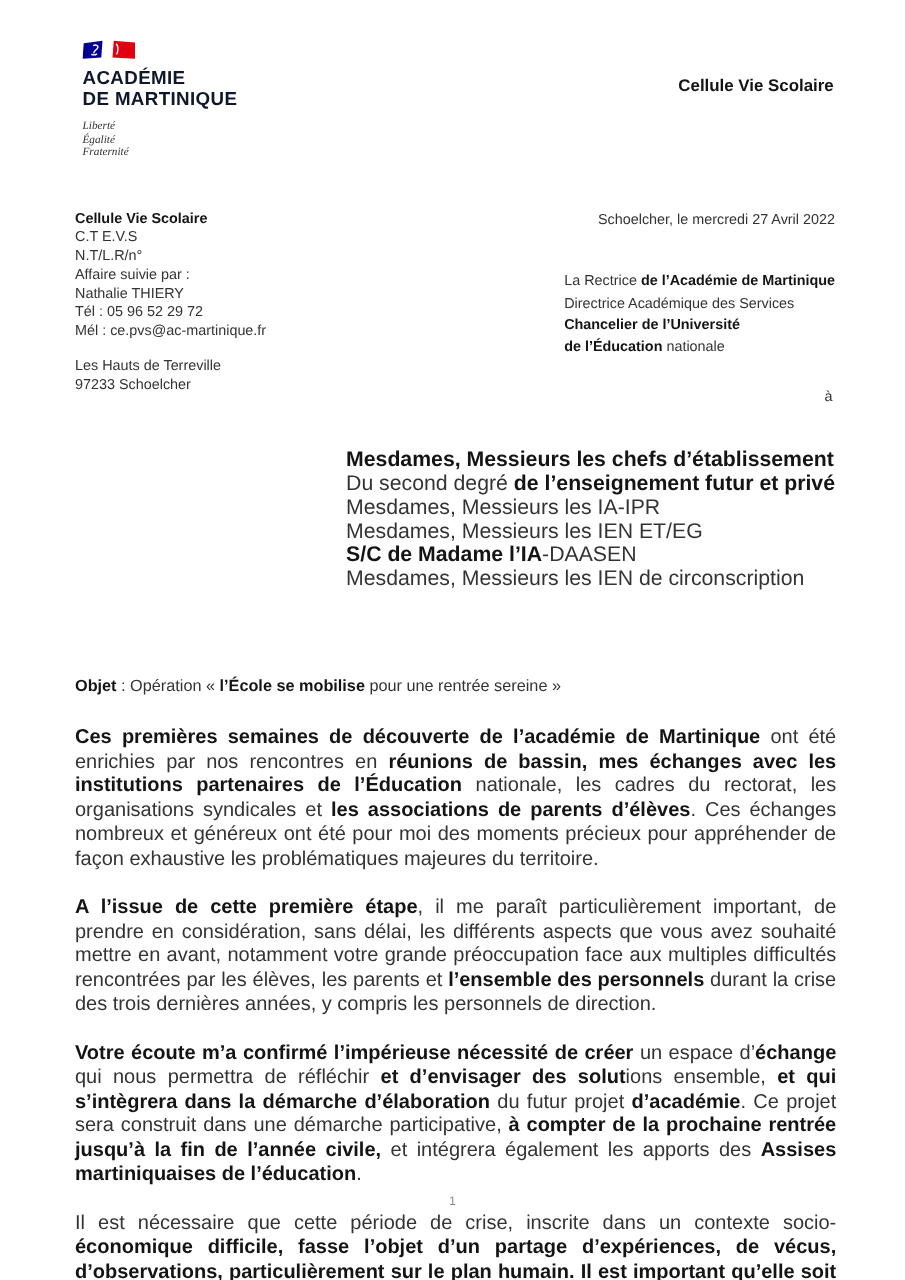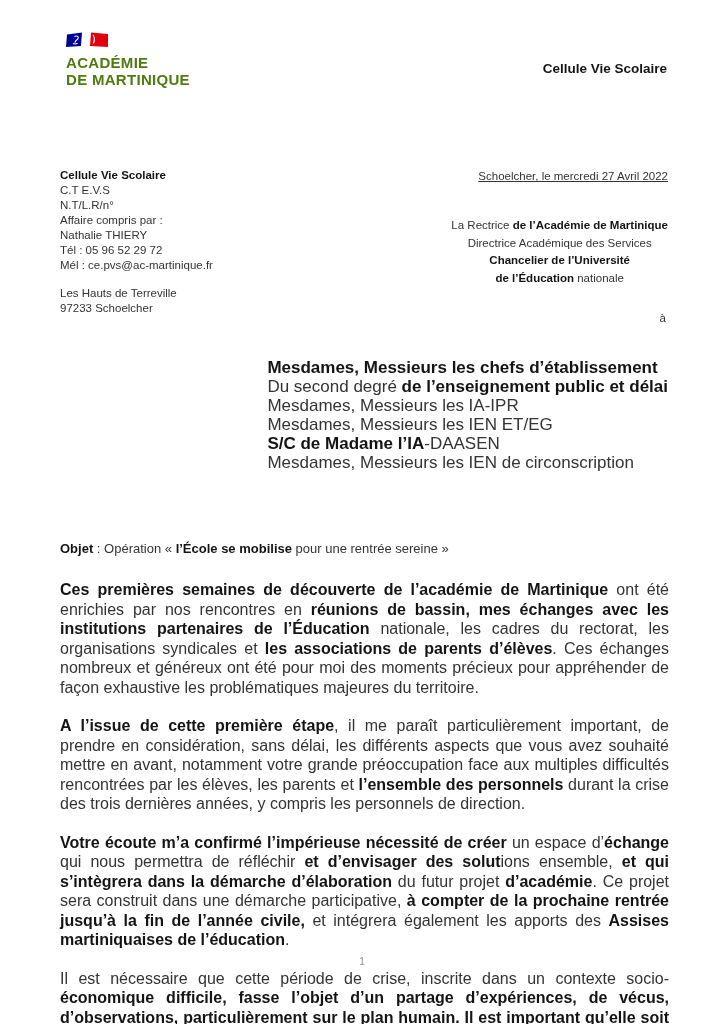--- a/index.html
+++ b/index.html
@@ -17,21 +17,21 @@
 
   
   .logo { position: absolute; left: 66px; top: 32px; }
   .flag { display: block; }
   .org-name {
     margin-top: 5px;
     font-weight: 700;
     font-size: 15px;
     line-height: 17px;
     letter-spacing: 0.3px;
-    color: #4d7c0f;
+    color: #0f172a;
   }
   .motto {
     margin-top: 7px;
     font-family: "Liberation Serif", serif;
     font-style: italic;
     font-size: 9px;
     line-height: 10.5px;
     color: #2f2f2f;
   }
   .header-title {
@@ -54,27 +54,26 @@
   }
   .sender .gap { height: 13px; }
 
   
   .dateline {
     position: absolute;
     right: 56px;
     top: 170px;
     font-size: 11.5px;
     color: #333333;
-    text-decoration: underline;
   }
   .author {
     position: absolute;
     right: 56px;
     top: 217px;
-    text-align: center;
+    text-align: left;
     font-size: 11.5px;
     line-height: 17.5px;
     color: #333333;
   }
   .a-mark {
     position: absolute;
     right: 58px;
     top: 312px;
     font-size: 11.5px;
     color: #333333;
@@ -128,29 +127,34 @@
     <svg class="flag" width="44" height="17" viewBox="0 0 44 17">
       <path d="M1,2.5 L16,0.5 L15,14 L0,15 Z" fill="#000091"></path>
       <path d="M8.5,4.5 c2.6,-1.2 4.6,0.2 3.4,2.2 c-0.9,1.5 -2.8,1.8 -2.9,4 M7,11.5 c1.5,0.6 3.5,0.4 4.6,-0.4" stroke="#ffffff" stroke-width="1.1" fill="none"></path>
       <path d="M25,0.5 L42,2 L42,15 L24,14 Z" fill="#e1000f"></path>
       <path d="M27,3 c1.8,2 1.8,6 0.2,8.5" stroke="#ffffff" stroke-width="1.1" fill="none"></path>
     </svg>
     <div class="org-name">
       <div>ACADÉMIE</div>
       <div>DE MARTINIQUE</div>
     </div>
+    <div class="motto">
+      <div>Liberté</div>
+      <div>Égalité</div>
+      <div>Fraternité</div>
+    </div>
   </div>
 
   <div class="header-title">Cellule Vie Scolaire</div>
 
   <div class="sender">
     <div class="bold">Cellule Vie Scolaire</div>
     <div>C.T E.V.S</div>
     <div>N.T/L.R/n°</div>
-    <div>Affaire compris par :</div>
+    <div>Affaire suivie par :</div>
     <div>Nathalie THIERY</div>
     <div>Tél : 05 96 52 29 72</div>
     <div>Mél : ce.pvs@ac-martinique.fr</div>
     <div class="gap"></div>
     <div>Les Hauts de Terreville</div>
     <div>97233 Schoelcher</div>
   </div>
 
   <div class="dateline">Schoelcher, le mercredi 27 Avril 2022</div>
 
@@ -158,21 +162,21 @@
     <div><span>La Rectrice </span><span class="b">de l’Académie de Martinique</span></div>
     <div><span>Directrice Académique des Services</span></div>
     <div><span class="b">Chancelier de l’Université</span></div>
     <div><span class="b">de l’Éducation</span><span> nationale</span></div>
   </div>
 
   <div class="a-mark">à</div>
 
   <div class="recipients">
     <div><span class="b">Mesdames, Messieurs les chefs d’établissement</span></div>
-    <div><span>Du second degré </span><span class="b">de l’enseignement public et délai</span></div>
+    <div><span>Du second degré </span><span class="b">de l’enseignement futur et privé</span></div>
     <div><span>Mesdames, Messieurs les IA-IPR</span></div>
     <div><span>Mesdames, Messieurs les IEN ET/EG</span></div>
     <div><span class="b">S/C de Madame l’IA</span><span>-DAASEN</span></div>
     <div><span>Mesdames, Messieurs les IEN de circonscription</span></div>
   </div>
 
   <div class="subject"><span class="b">Objet</span><span> : Opération « </span><span class="b">l’École se mobilise</span><span> pour une rentrée sereine »</span></div>
 
   <div class="letter-body">
     <p><span class="b">Ces premières semaines de découverte de l’académie de Martinique</span><span> ont été enrichies par nos rencontres en </span><span class="b">réunions de bassin, mes échanges avec les institutions partenaires de l’Éducation</span><span> nationale, les cadres du rectorat, les organisations syndicales et </span><span class="b">les associations de parents d’élèves</span><span>. Ces échanges nombreux et généreux ont été pour moi des moments précieux pour appréhender de façon exhaustive les problématiques majeures du territoire.</span></p>

